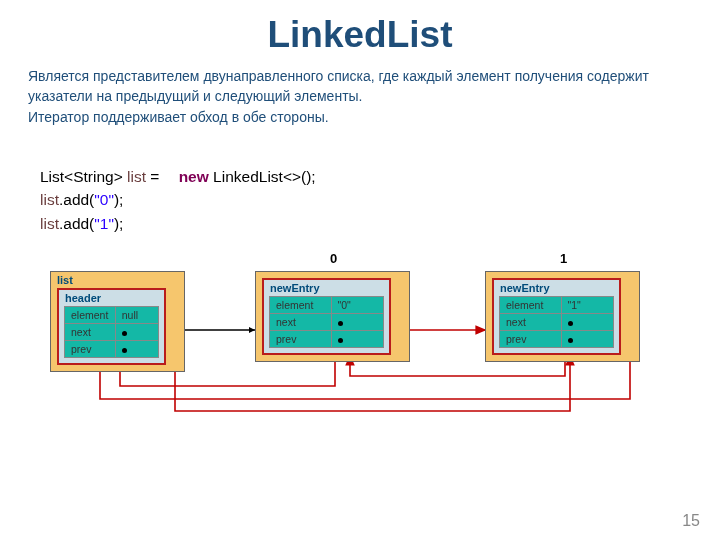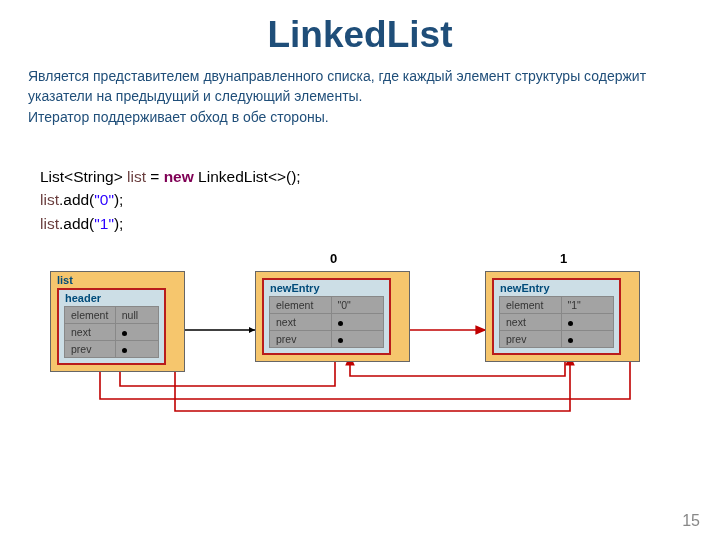--- a/index.html
+++ b/index.html
@@ -28,21 +28,21 @@
     padding: 0 28px 8px 28px;
     font-family: Verdana, sans-serif;
   }
   .code {
     padding: 10px 0 0 40px;
     font-family: Tahoma, Verdana, sans-serif;
     font-size: 15.5px;
     line-height: 1.5;
     color: #000;
   }
-  .kw-new { color: #7f0055; font-weight: bold; }
+  .kw-new { color: #7f0055; font-weight: bold; margin-left: 15px; }
   .var { color: #6a3e3e; }
   .str { color: #2a00ff; }
 
   .diagram-wrap {
     position: relative;
     width: 640px;
     height: 180px;
     margin: 16px auto 0 auto;
   }
   svg.wires { position: absolute; inset: 0; width: 100%; height: 100%; z-index: 0; }
@@ -66,21 +66,21 @@
   .inner-title {
     font-size: 11px;
     font-weight: bold;
     color: #004b7a;
     padding: 2px 6px;
   }
   table.fields {
     border-collapse: collapse;
     width: calc(100% - 10px);
     margin: 0 5px 5px 5px;
-    background: #a3a3a3;
+    background: #14b8a6;
   }
   table.fields td {
     border: 1px solid #888;
     font-size: 10.5px;
     padding: 2px 6px;
     height: 16px;
     color: #333;
   }
   table.fields td.k { width: 54%; }
   table.fields td.v { text-align: left; }
@@ -101,21 +101,21 @@
     font-size:16px;
     color:#888;
   }
 </style>
 </head>
 <body>
 
 <div class="title">LinkedList</div>
 
 <div class="desc">
-  <span>Является представителем двунаправленного списка, где каждый элемент структуры содержит указатели на предыдущий и следующий элементы.</span><br>
+  <span>Является представителем двунаправленного списка, где каждый элемент получения содержит указатели на предыдущий и следующий элементы.</span><br>
   <span>Итератор поддерживает обход в обе стороны.</span><br>
   <br>
 </div>
 
 <div class="code">
   <div>
     <span>List&lt;String&gt; </span><span class="var">list</span><span> = </span><span class="kw-new">new</span><span> LinkedList&lt;&gt;();</span>
   </div>
   <div>
     <span class="var">list</span><span>.add(</span><span class="str">"0"</span><span>);</span>

